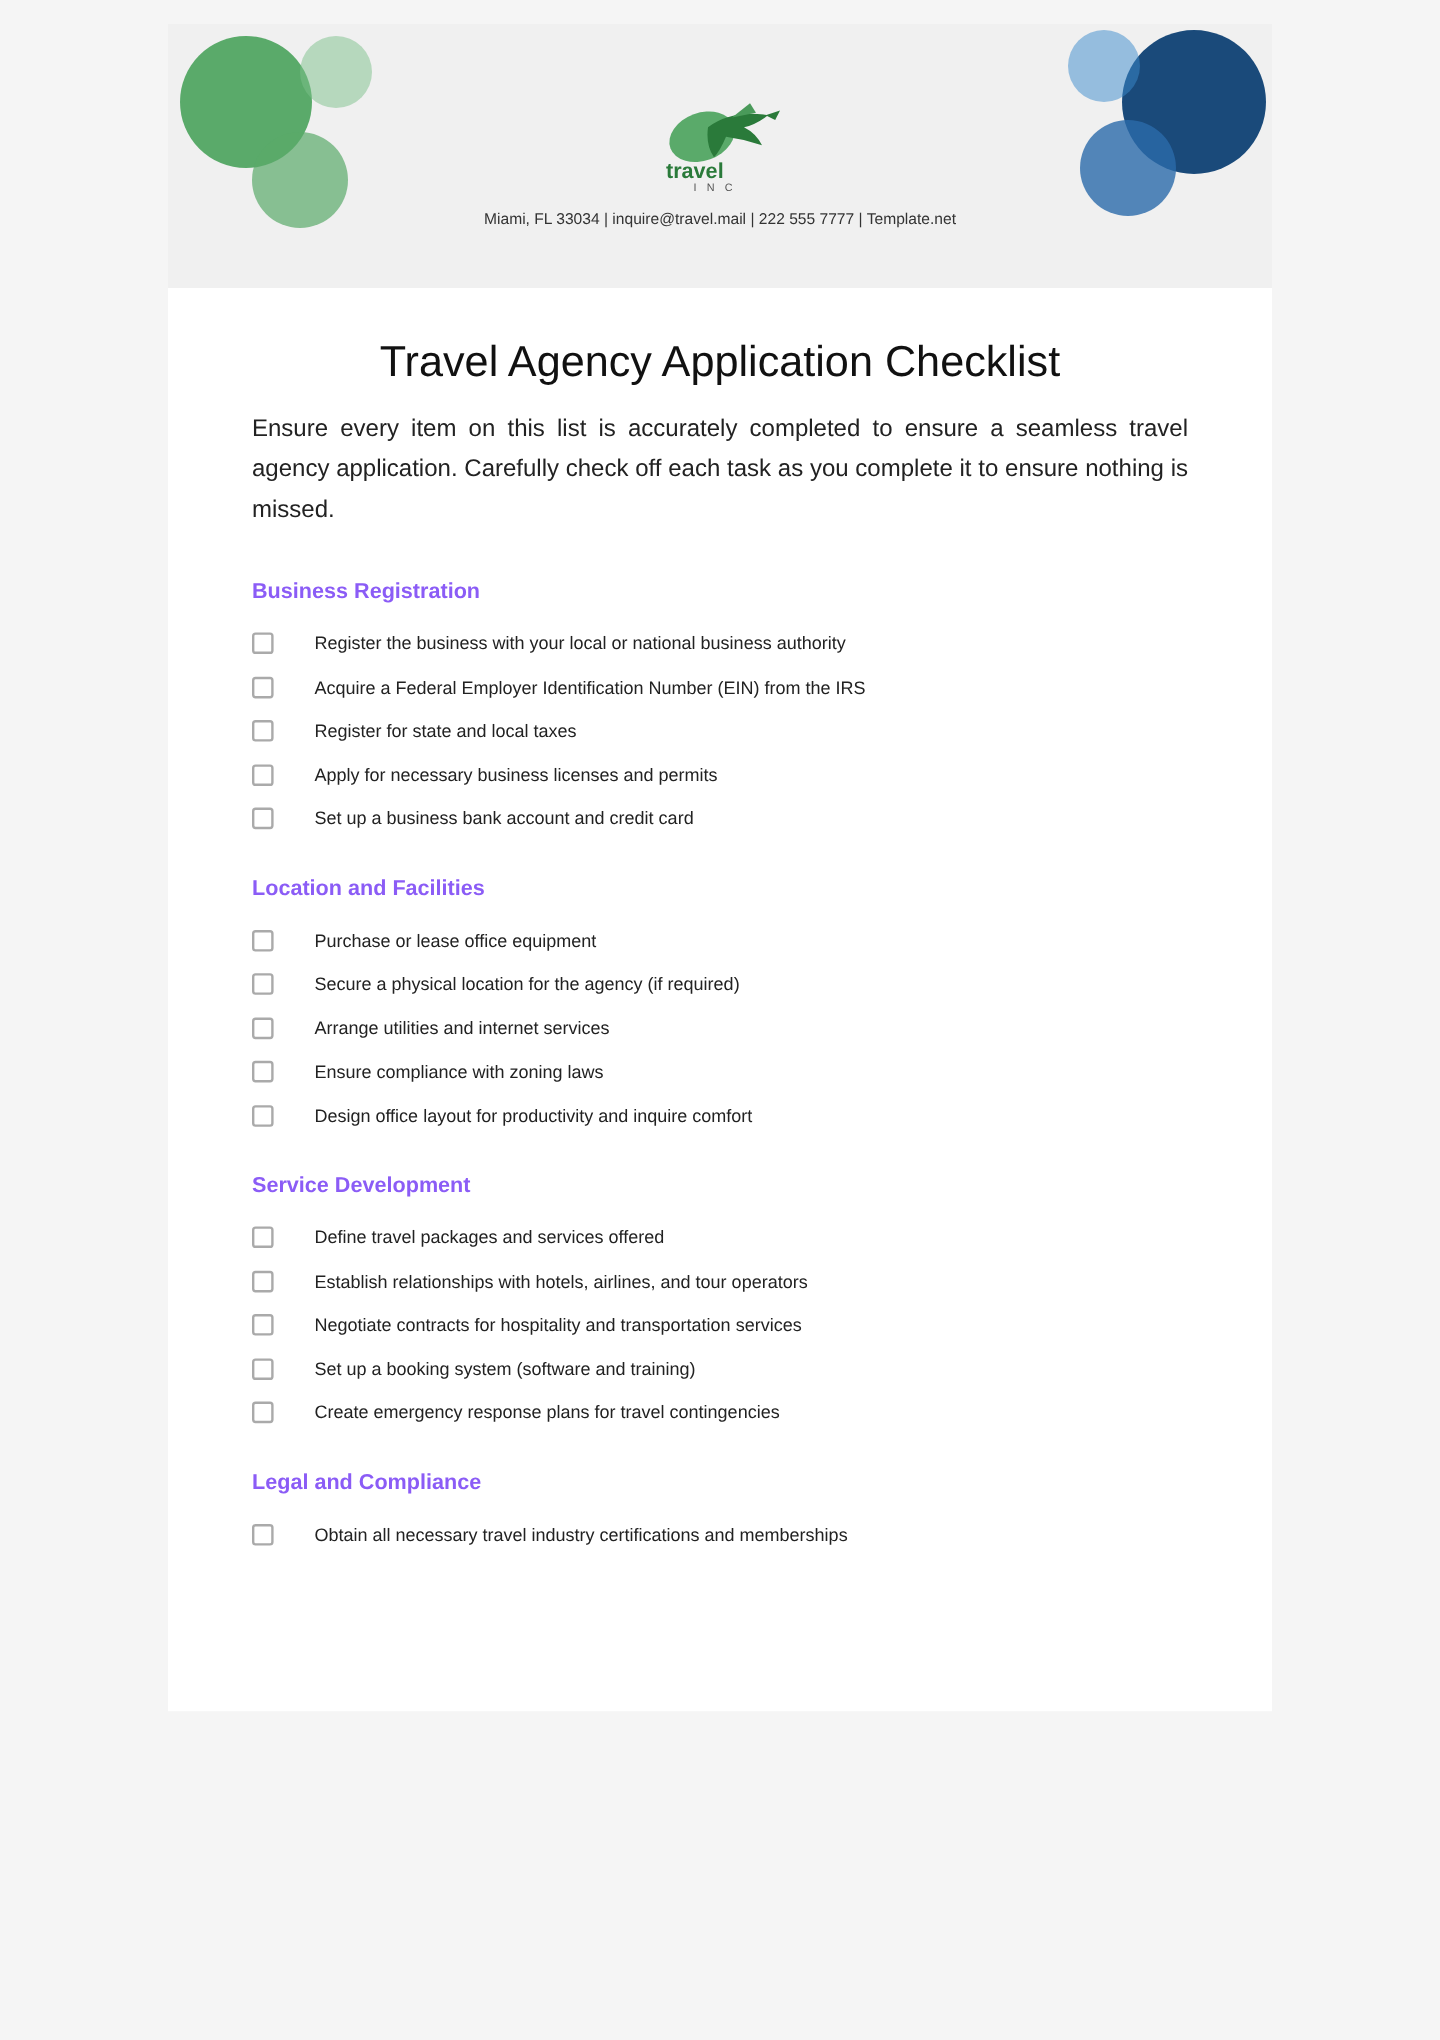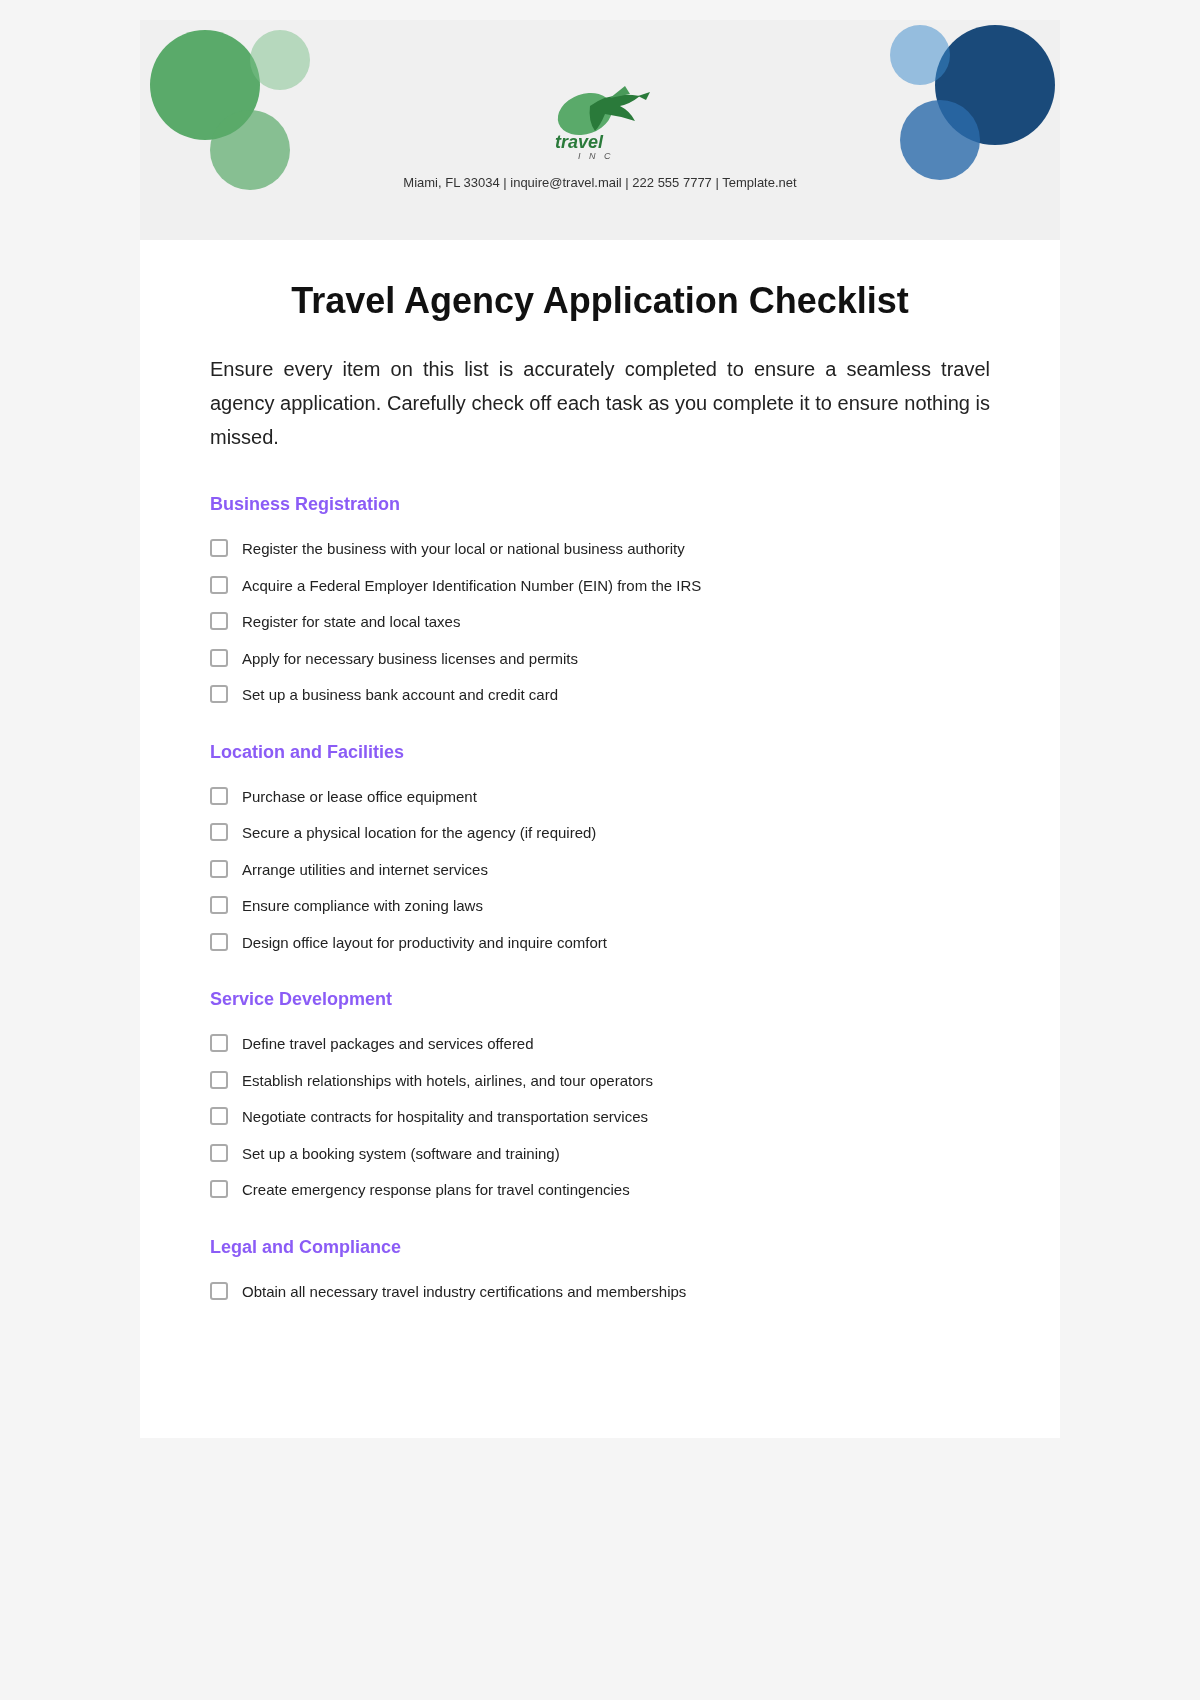--- a/index.html
+++ b/index.html
@@ -98,21 +98,20 @@
       border-radius: 50%;
       opacity: 0.5;
     }
 
     .logo-area {
       display: flex;
       flex-direction: column;
       align-items: flex-start;
       z-index: 10;
       margin-bottom: 10px;
-      font-style: italic;
     }
 
     .logo-svg {
       width: 120px;
       height: 90px;
     }
 
     .contact-info {
       font-size: 13px;
       color: #333;
@@ -121,24 +120,24 @@
       margin-top: 4px;
     }
 
     
     .content {
       padding: 40px 70px;
     }
 
     .main-title {
       font-size: 36px;
-      font-weight: bold;
+      font-weight: normal;
       text-align: center;
       color: #111;
-      margin-bottom: 30px;
+      margin-bottom: 18px;
     }
 
     .intro-text {
       font-size: 20px;
       color: #222;
       line-height: 1.7;
       text-align: justify;
       margin-bottom: 40px;
     }
 
@@ -159,20 +158,21 @@
       padding: 0;
     }
 
     .checklist-item {
       display: flex;
       align-items: flex-start;
       margin-bottom: 14px;
       font-size: 15px;
       color: #222;
       line-height: 1.5;
+      gap: 20px;
     }
 
     .checkbox {
       width: 18px;
       height: 18px;
       border: 2px solid #aaa;
       border-radius: 3px;
       flex-shrink: 0;
       margin-right: 14px;
       margin-top: 1px;

